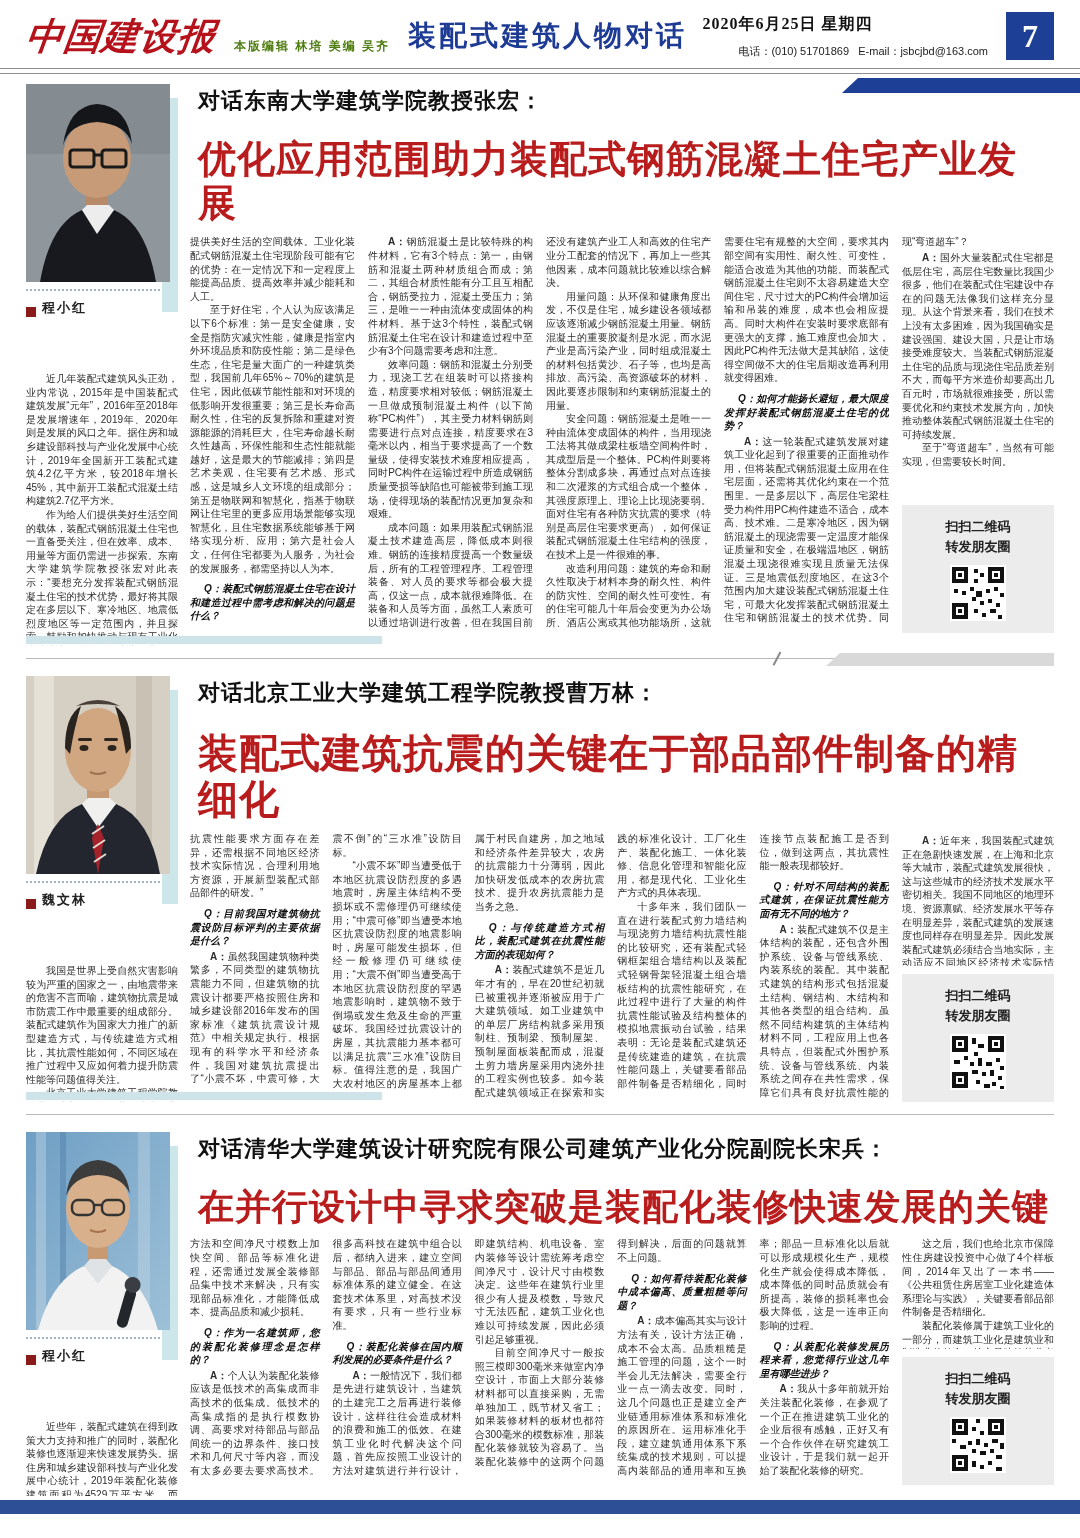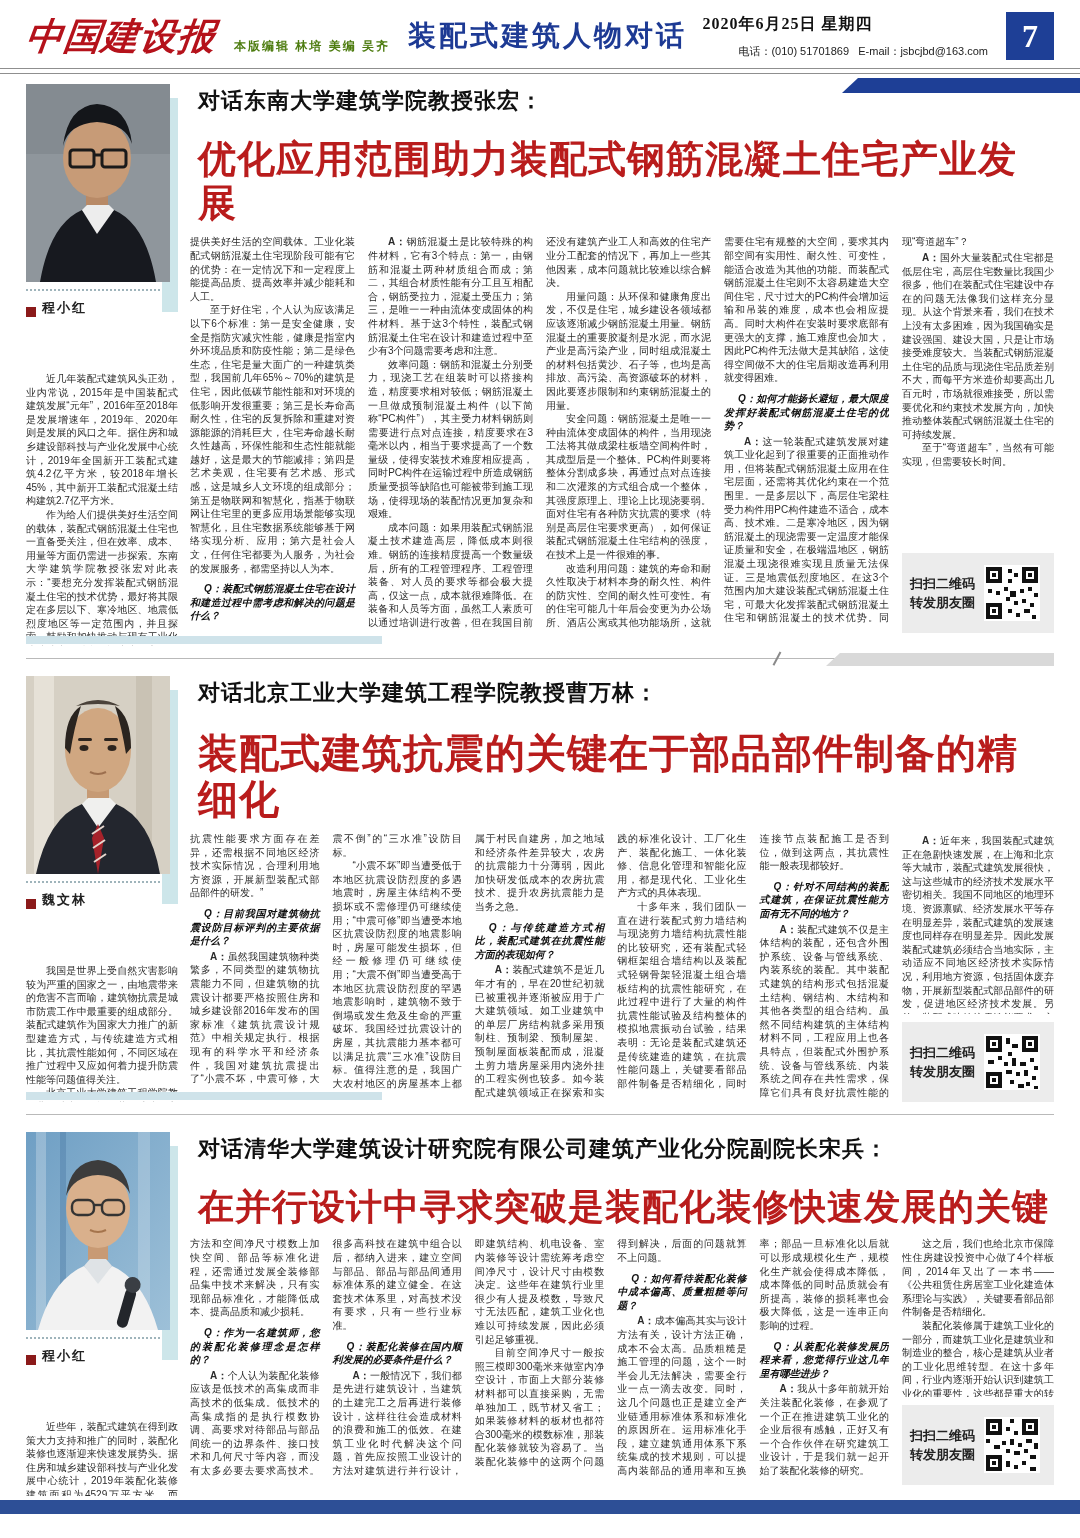--- a/index.html
+++ b/index.html
@@ -41,21 +41,21 @@
             font-size:10px;line-height:13.6px;}
   .c4{column-count:4;} .c5{column-count:5;}
   .last-col{width:152px;flex:none;display:flex;flex-direction:column;height:100%;}
   .last-text{flex:1;overflow:hidden;font-size:10px;line-height:13.6px;}
   .para{margin:0;text-indent:2em;text-align:justify;}
   .para.cont{text-indent:0;}
   .para.q{font-weight:bold;font-style:italic;margin-top:7px;text-indent:1.4em;color:#111;}
   .para.a{margin-top:2px;}
   .para.a b{font-style:normal;}
   
-  .qr-block{background:#ececec;display:flex;align-items:center;gap:9px;padding:12px 8px;margin-top:8px;}
+  .qr-block{background:#ececec;display:flex;align-items:center;gap:9px;padding:12px 8px;margin-top:8px;flex-direction:column;}
   .qr-label{font-size:13px;font-weight:bold;color:#222;line-height:1.5;white-space:nowrap;}
   
   .ribbon-navy{position:absolute;top:4px;right:0;width:238px;height:15px;background:#1e3f96;
                clip-path:polygon(16px 0,100% 0,100% 100%,0 100%);}
   .sep{position:relative;height:16px;margin:4px 26px 0 26px;}
   .sep .line{position:absolute;left:0;right:0;top:8px;height:1px;background:#b9b9b9;}
   .sep .slash{position:absolute;left:73%;top:1px;width:1.5px;height:15px;background:#8a8a8a;transform:rotate(28deg);}
   .sep .grayband{position:absolute;right:0;top:3px;width:228px;height:13px;background:#d9d9d9;
                  clip-path:polygon(14px 0,100% 0,100% 100%,0 100%);}
   .teal-strip{position:absolute;left:26px;bottom:2px;width:356px;height:8px;background:#cfe3ea;}

